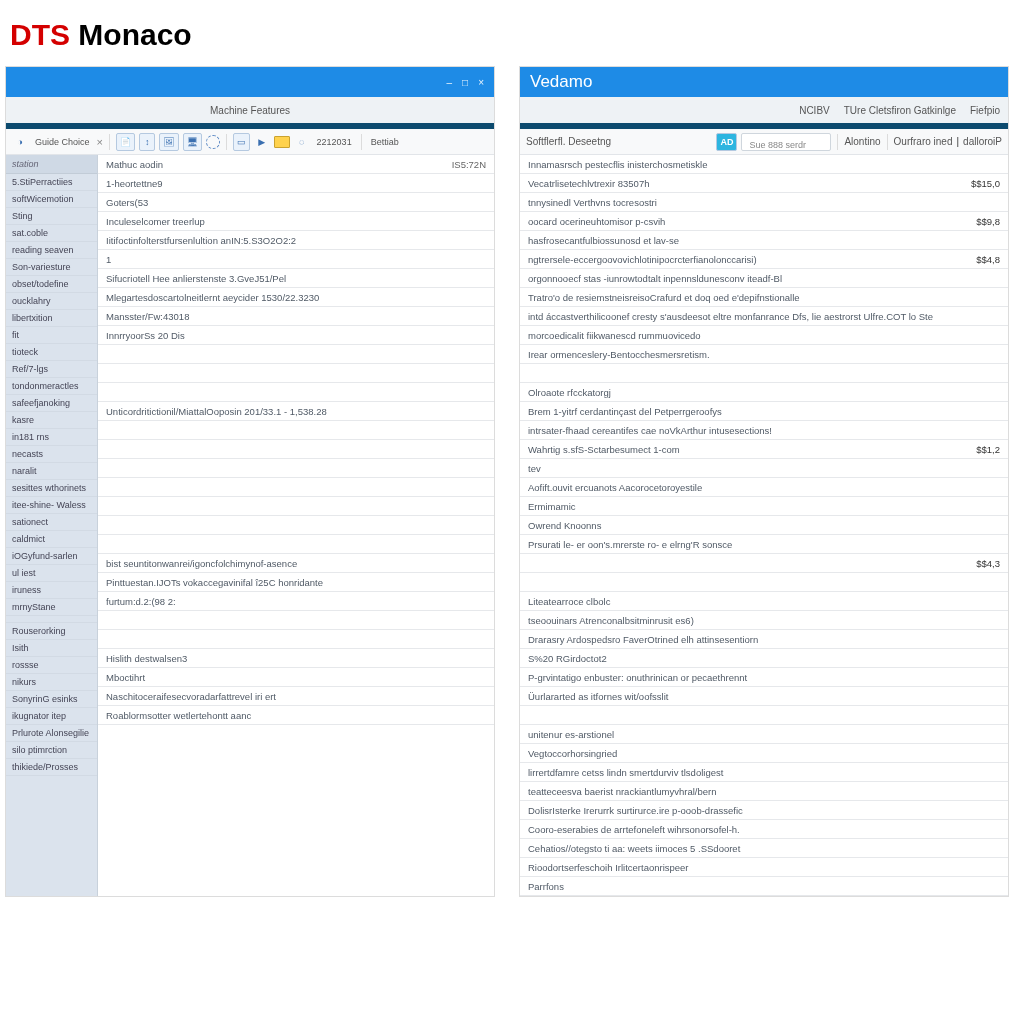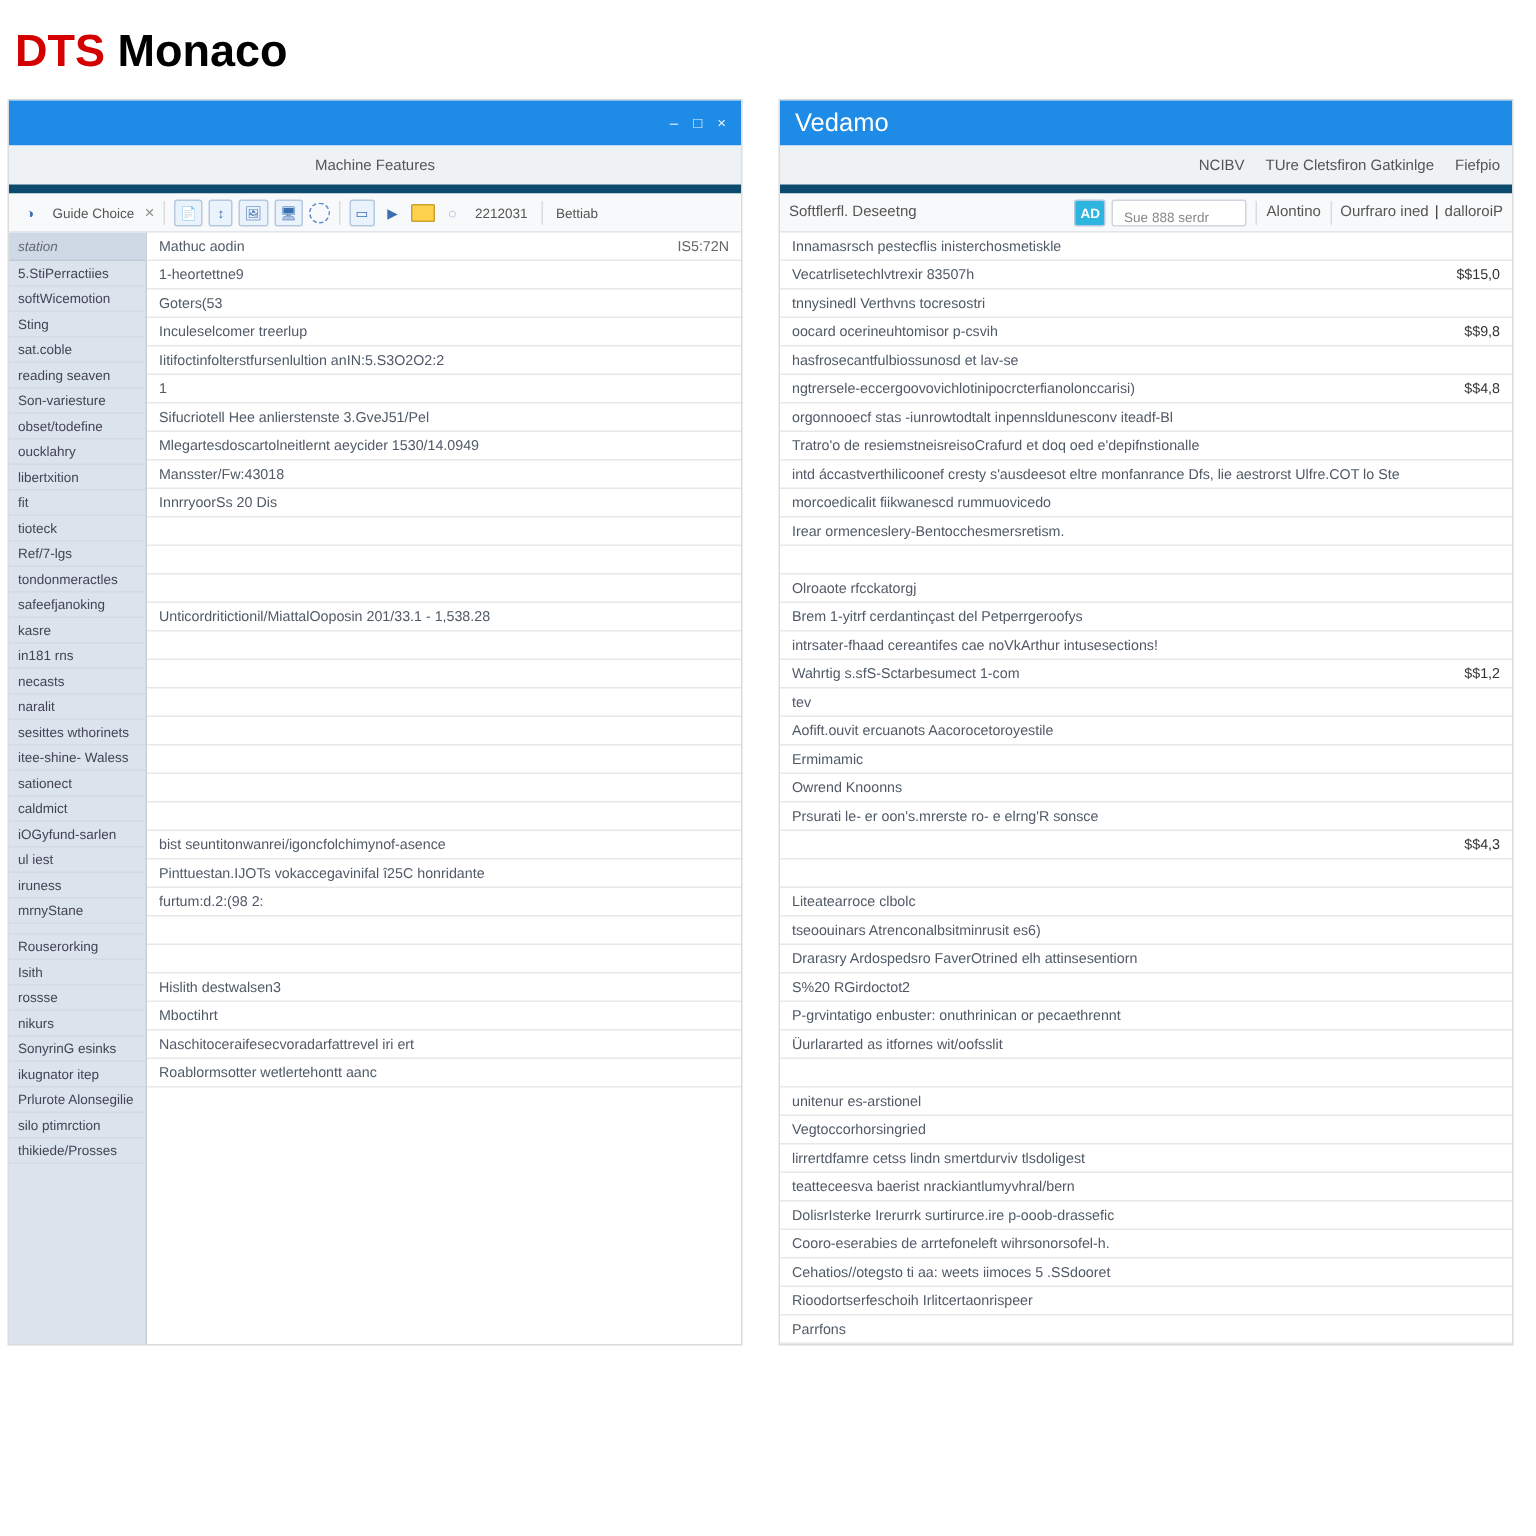--- a/index.html
+++ b/index.html
@@ -299,21 +299,21 @@
           <div class="row">
             <span class="k">Iitifoctinfolterstfursenlultion anIN:5.S3O2O2:2</span>
           </div>
           <div class="row">
             <span class="k">1</span>
           </div>
           <div class="row">
             <span class="k">Sifucriotell Hee anlierstenste 3.GveJ51/Pel</span>
           </div>
           <div class="row">
-            <span class="k">Mlegartesdoscartolneitlernt aeycider 1530/14.0949</span>
+            <span class="k">Mlegartesdoscartolneitlernt aeycider 1530/22.3230</span>
           </div>
           <div class="row">
             <span class="k">Mansster/Fw:43018</span>
           </div>
           <div class="row">
             <span class="k">InnrryoorSs 20 Dis</span>
           </div>
           <div class="row">
             <span class="k">&nbsp;</span>
           </div>

